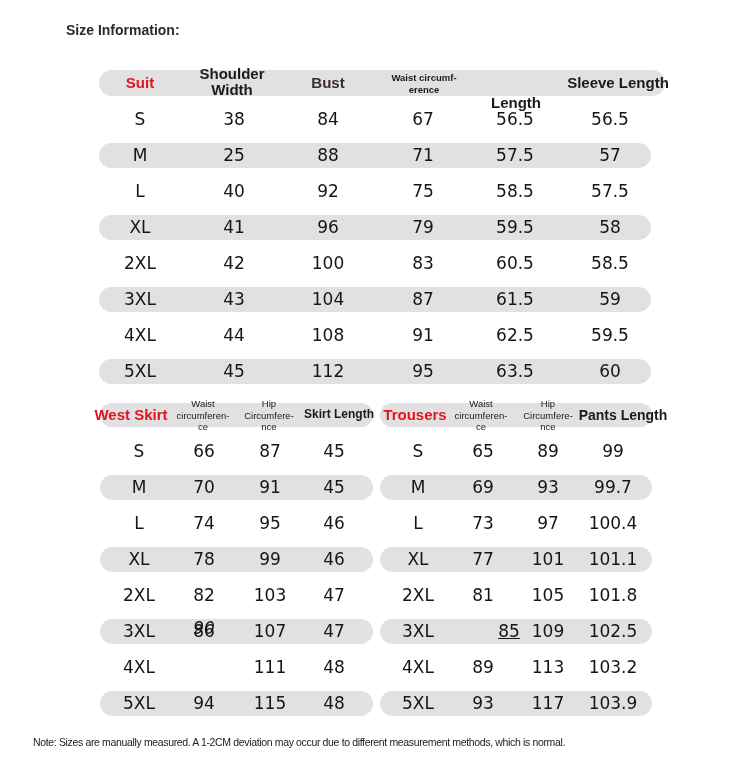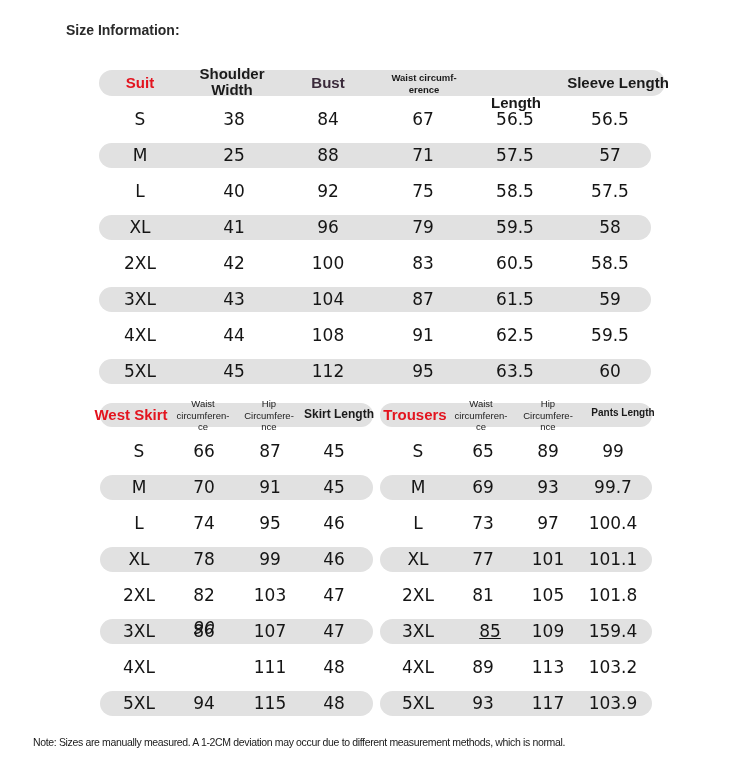--- a/index.html
+++ b/index.html
@@ -166,21 +166,21 @@
       <div class="cell" style="left:270px; top:693px;">115</div>
       <div class="cell" style="left:334px; top:693px;">48</div>
     </div>
   </div>
 
   <div>
     <div class="pill" style="left:380px; top:403px; width:272px; height:24px;"></div>
     <div class="hcell h-big h-red" style="left:415px; top:406px;">Trousers</div>
     <div class="hcell h-small" style="left:481px; top:398px; width:64px; white-space:normal;">Waist circumferen- ce</div>
     <div class="hcell h-small" style="left:548px; top:398px; width:58px; white-space:normal;">Hip Circumfere- nce</div>
-    <div class="hcell h-med" style="left:623px; top:407px; font-size:10px;">Pants Length</div>
+    <div class="hcell h-med" style="left:623px; top:407px; font-size:14px;">Pants Length</div>
 
     <div class="pill" style="left:380px; top:475px; width:272px; height:25px;"></div>
     <div class="pill" style="left:380px; top:547px; width:272px; height:25px;"></div>
     <div class="pill" style="left:380px; top:619px; width:272px; height:25px;"></div>
     <div class="pill" style="left:380px; top:691px; width:272px; height:25px;"></div>
 
     <div>
       <div class="cell" style="left:418px; top:441px;">S</div>
       <div class="cell" style="left:483px; top:441px;">65</div>
       <div class="cell" style="left:548px; top:441px;">89</div>
@@ -205,23 +205,23 @@
       <div class="cell" style="left:613px; top:549px;">101.1</div>
     </div>
     <div>
       <div class="cell" style="left:418px; top:585px;">2XL</div>
       <div class="cell" style="left:483px; top:585px;">81</div>
       <div class="cell" style="left:548px; top:585px;">105</div>
       <div class="cell" style="left:613px; top:585px;">101.8</div>
     </div>
     <div>
       <div class="cell" style="left:418px; top:621px;">3XL</div>
-      <div class="cell" style="left:490px; top:621px;text-decoration:underline;">85</div>
+      <div class="cell" style="left:509px; top:621px;text-decoration:underline;">85</div>
       <div class="cell" style="left:548px; top:621px;">109</div>
-      <div class="cell" style="left:613px; top:621px;">159.4</div>
+      <div class="cell" style="left:613px; top:621px;">102.5</div>
     </div>
     <div>
       <div class="cell" style="left:418px; top:657px;">4XL</div>
       <div class="cell" style="left:483px; top:657px;">89</div>
       <div class="cell" style="left:548px; top:657px;">113</div>
       <div class="cell" style="left:613px; top:657px;">103.2</div>
     </div>
     <div>
       <div class="cell" style="left:418px; top:693px;">5XL</div>
       <div class="cell" style="left:483px; top:693px;">93</div>

